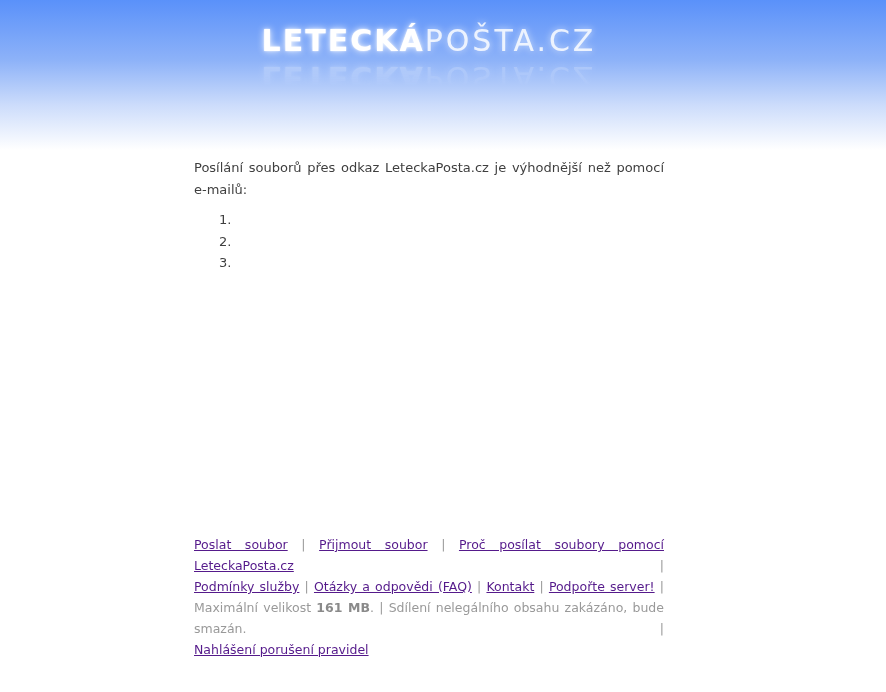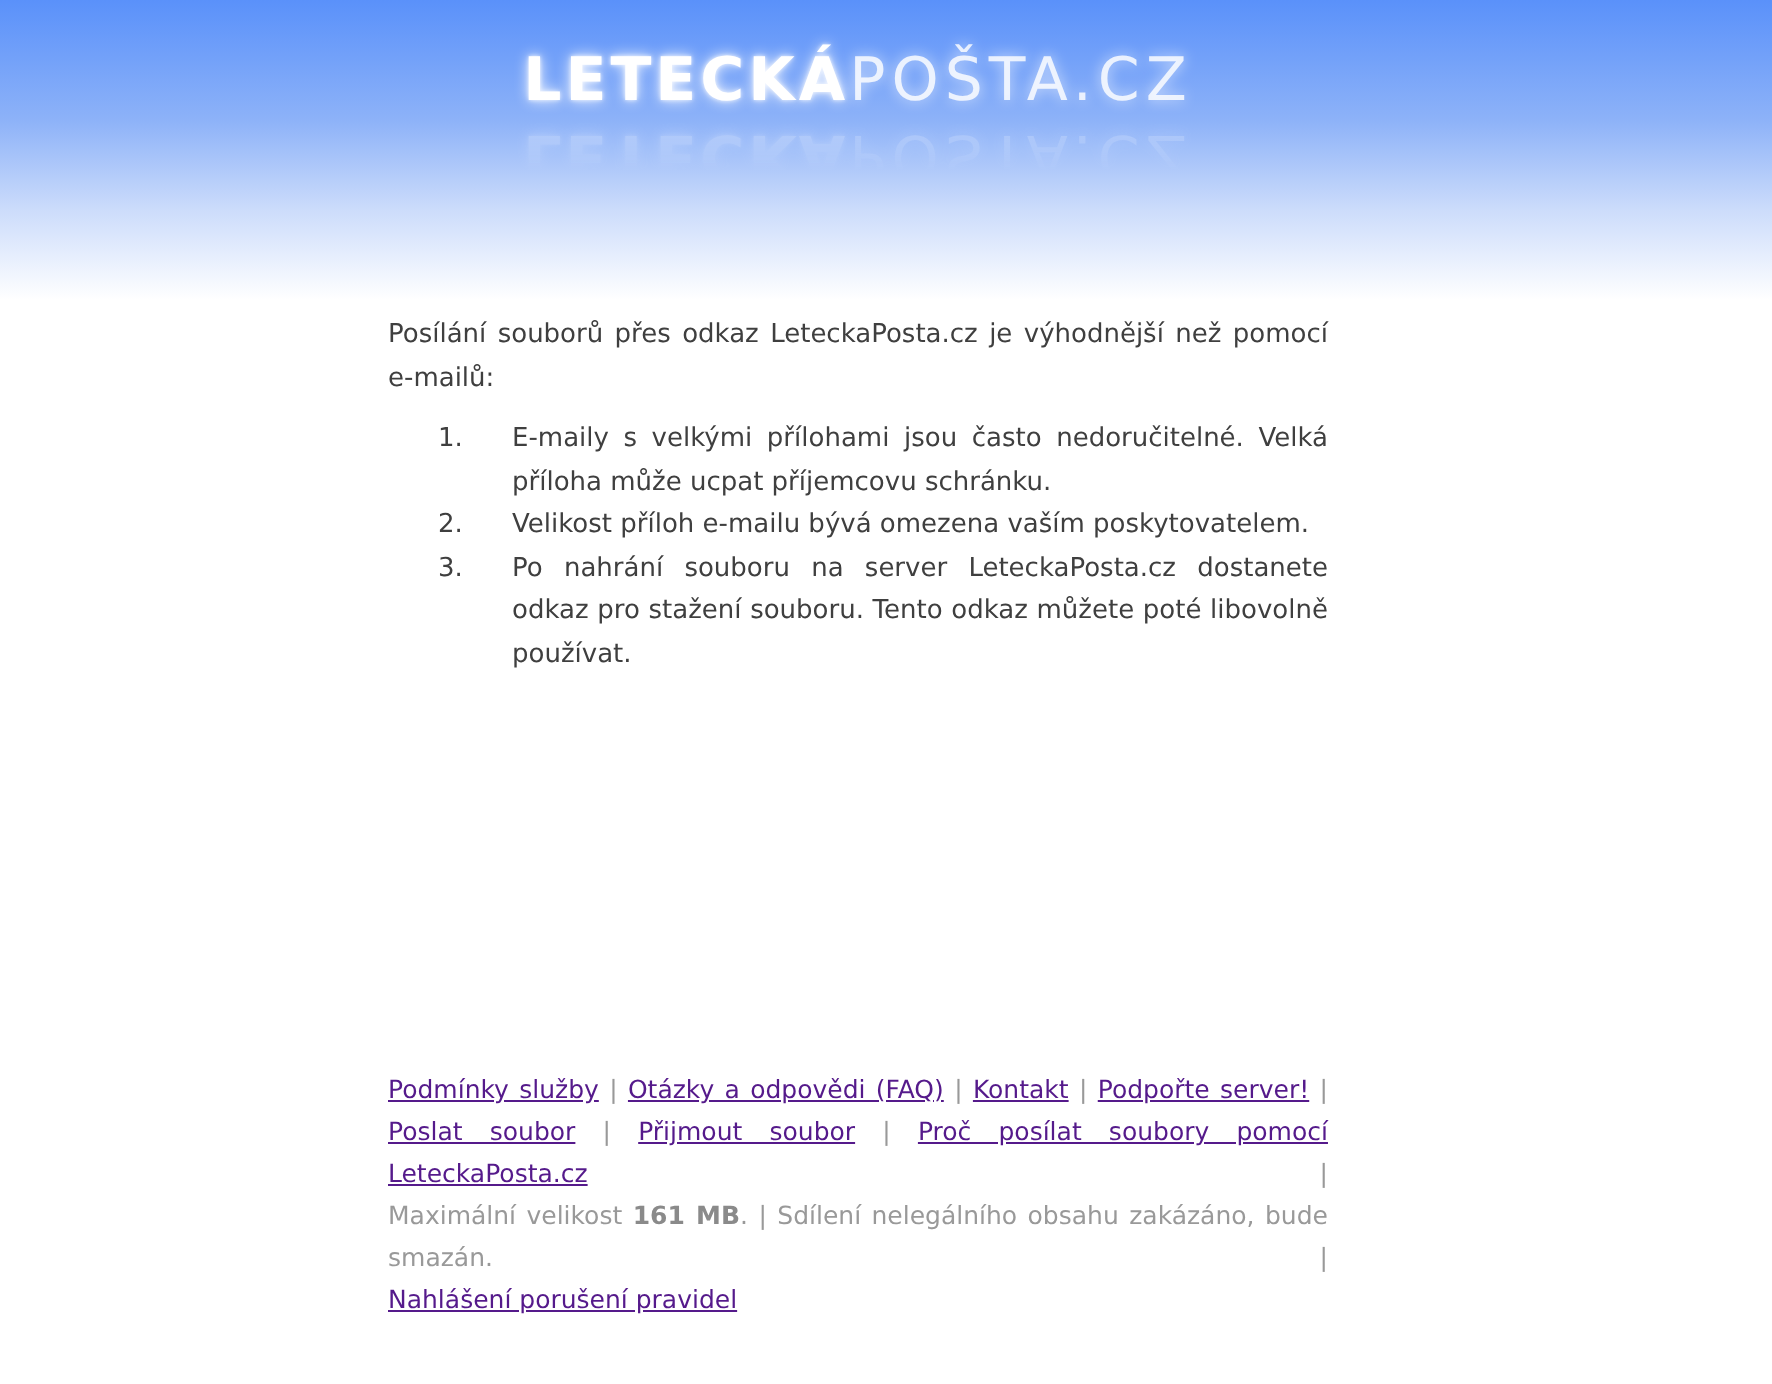--- a/index.html
+++ b/index.html
@@ -131,33 +131,30 @@
     <div class="logo-line logo-reflection" aria-hidden="true">
       <span class="logo-bold">LETECKÁ</span><span class="logo-light">POŠTA.CZ</span>
     </div>
   </div>
 
   <div class="main">
     <p class="intro">Posílání souborů přes odkaz LeteckaPosta.cz je výhodnější než pomocí e-mailů:</p>
     <ol class="reasons">
         <li>
           <span class="num">1.</span>
-          <span class="li-text">E-maily s velkými přílohami jsou často nedoručitelné. Velká příloha může ucpat příjemcovu schránku.</span>
         </li>
         <li>
           <span class="num">2.</span>
-          <span class="li-text">Velikost příloh e-mailu bývá omezena vaším poskytovatelem.</span>
         </li>
         <li>
           <span class="num">3.</span>
-          <span class="li-text">Po nahrání souboru na server LeteckaPosta.cz dostanete odkaz pro stažení souboru. Tento odkaz můžete poté libovolně používat.</span>
         </li>
       </ol>
   </div>
 
   <div class="footer">
+      <div class="f-line"><a class="f-link" href="#">Poslat soubor</a> <span class="f-sep">|</span> <a class="f-link" href="#">Přijmout soubor</a> <span class="f-sep">|</span> <a class="f-link" href="#">Proč posílat soubory pomocí LeteckaPosta.cz</a> <span class="f-sep">|</span></div>
       <div class="f-line"><a class="f-link" href="#">Podmínky služby</a> <span class="f-sep">|</span> <a class="f-link" href="#">Otázky a odpovědi (FAQ)</a> <span class="f-sep">|</span> <a class="f-link" href="#">Kontakt</a> <span class="f-sep">|</span> <a class="f-link" href="#">Podpořte server!</a> <span class="f-sep">|</span></div>
-      <div class="f-line"><a class="f-link" href="#">Poslat soubor</a> <span class="f-sep">|</span> <a class="f-link" href="#">Přijmout soubor</a> <span class="f-sep">|</span> <a class="f-link" href="#">Proč posílat soubory pomocí LeteckaPosta.cz</a> <span class="f-sep">|</span></div>
       <div class="f-line"><span class="f-text">Maximální velikost</span> <span class="f-bold">161 MB</span><span class="f-text">.</span> <span class="f-sep">|</span> <span class="f-text">Sdílení nelegálního obsahu zakázáno, bude smazán.</span> <span class="f-sep">|</span></div>
       <div class="f-line last"><a class="f-link" href="#">Nahlášení porušení pravidel</a></div>
     </div>
 
 </div>
 
 </body></html>

